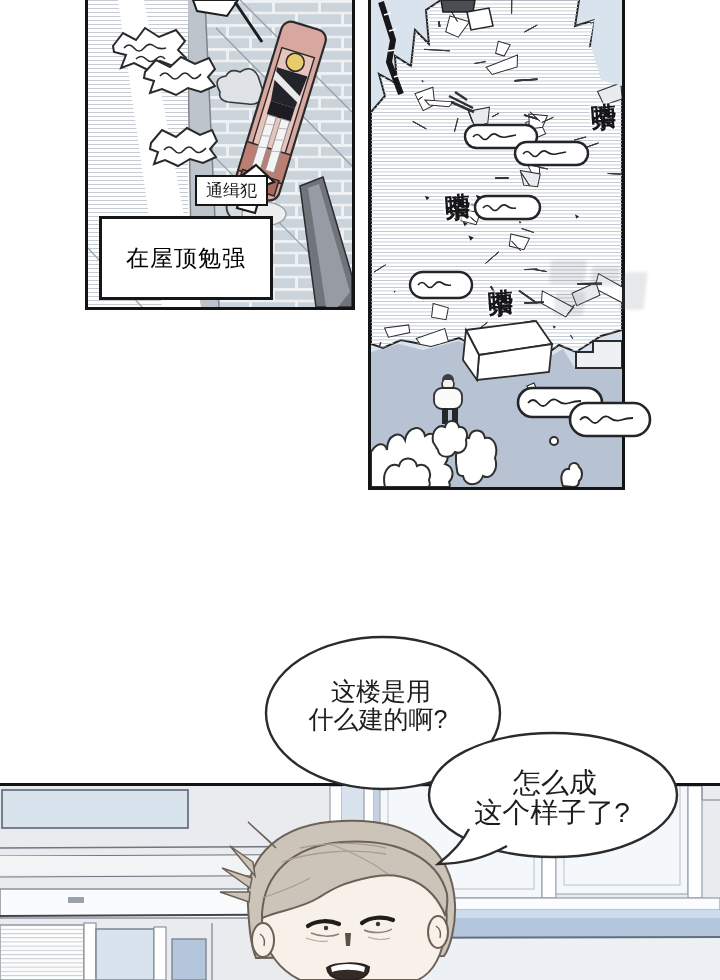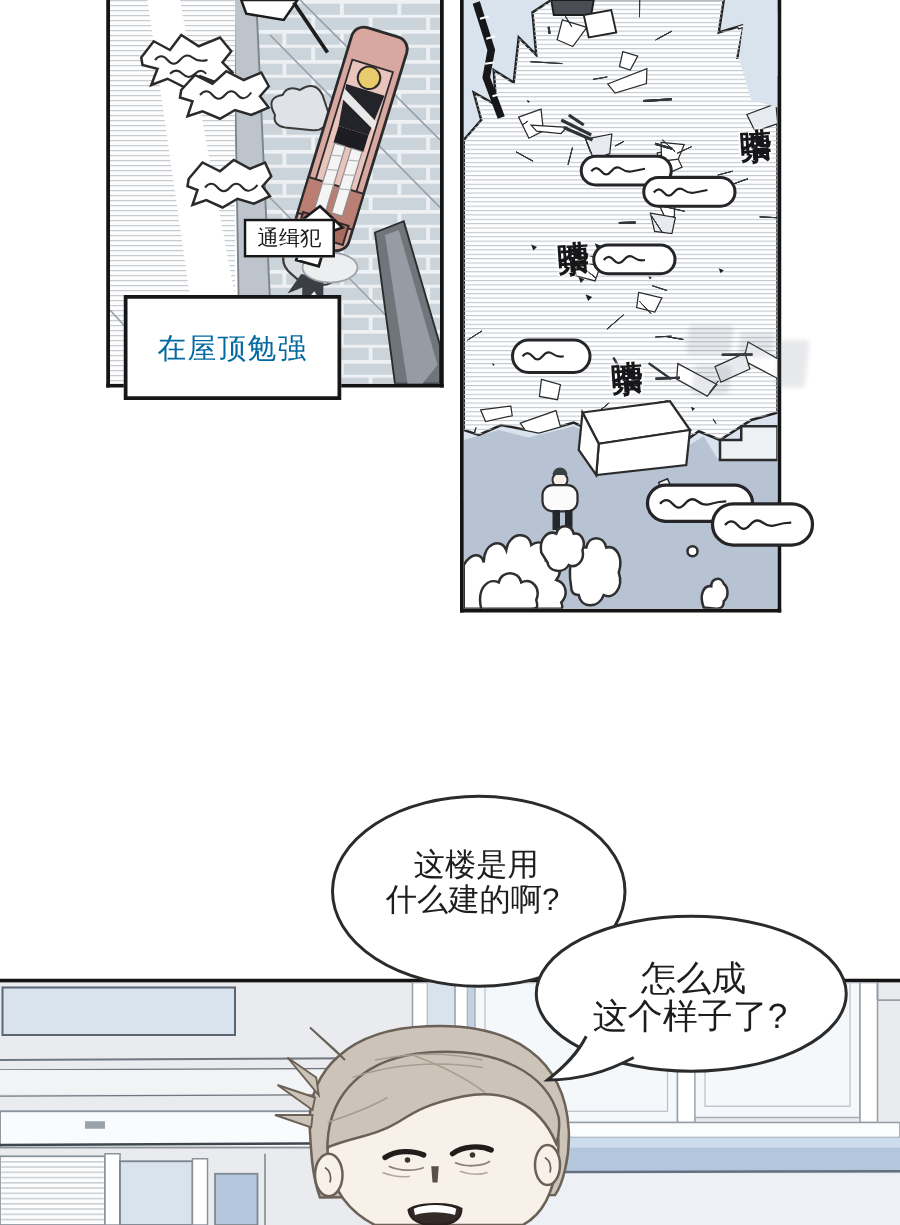--- a/index.html
+++ b/index.html
@@ -3,23 +3,23 @@
 <meta charset="utf-8">
 <style>
   html,body{margin:0;padding:0;background:#fff;}
   body{font-family:"Liberation Sans","DejaVu Sans",sans-serif;}
   #page{position:relative;width:720px;height:980px;background:#fff;overflow:hidden;}
   .panel{position:absolute;box-sizing:border-box;background:#fff;}
   #panel1{left:85px;top:0;width:270px;height:310px;border:3px solid #141414;border-top:none;}
   #panel2{left:368px;top:0;width:257px;height:490px;border:3px solid #141414;border-top:none;}
   #panel3{left:0;top:783px;width:720px;height:197px;border-top:3px solid #141414;background:#e9ebef;}
   .abs{position:absolute;}
-  .caption-box{position:absolute;background:#fff;border:3px solid #161616;color:#0369a1;
+  .caption-box{position:absolute;background:#fff;border:3px solid #161616;color:#000000;
     display:flex;flex-direction:column;align-items:center;justify-content:center;
-    text-align:center;font-size:23px;line-height:1.5;letter-spacing:1px;margin-top:20px;}
+    text-align:center;font-size:23px;line-height:1.5;letter-spacing:1px;}
   .tag-box{position:absolute;background:#fff;border:2px solid #161616;color:#1c1c1c;
     font-size:17px;padding:2px 9px;white-space:nowrap;}
   .sfx{position:absolute;writing-mode:vertical-rl;text-orientation:upright;
     font-size:25px;font-weight:bold;color:#17171a;letter-spacing:3px;
     text-shadow:0 0 3px #fff,0 0 3px #fff,0 0 4px #fff;transform:rotate(-4deg);}
   svg{display:block;}
   .bubble-text{fill:#1d1d1d;text-anchor:middle;}
 </style>
 </head>
 <body>

